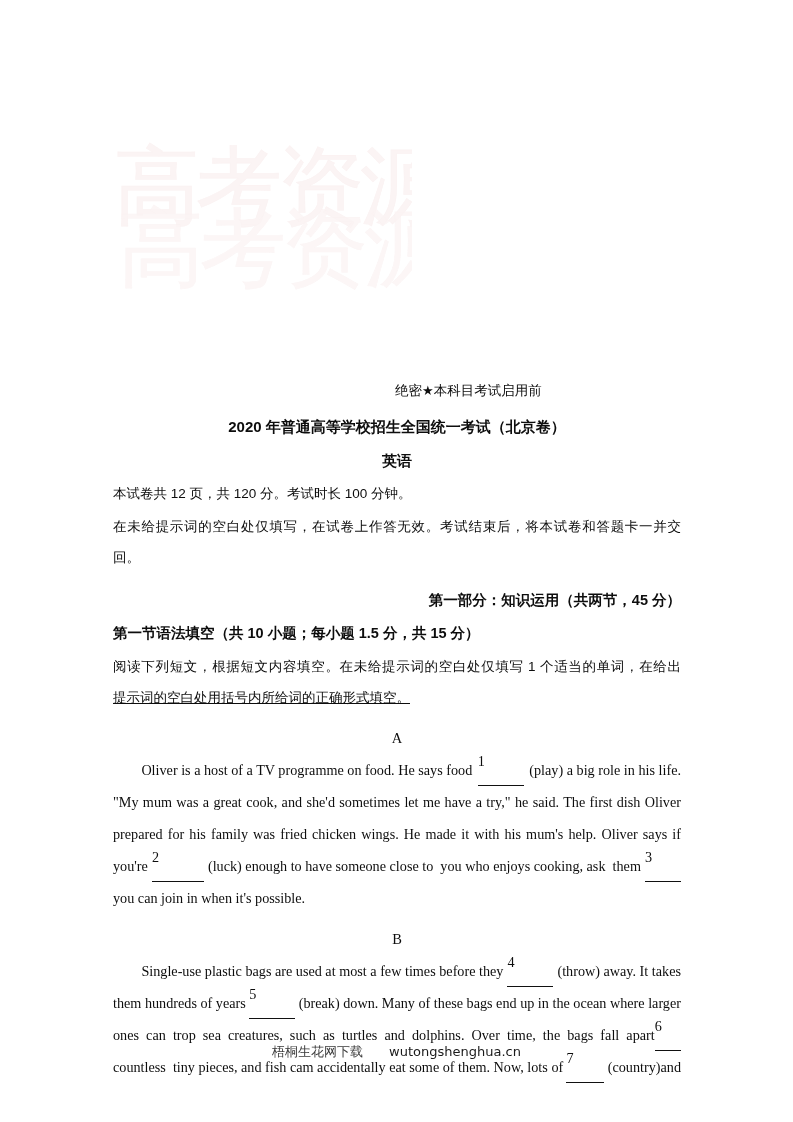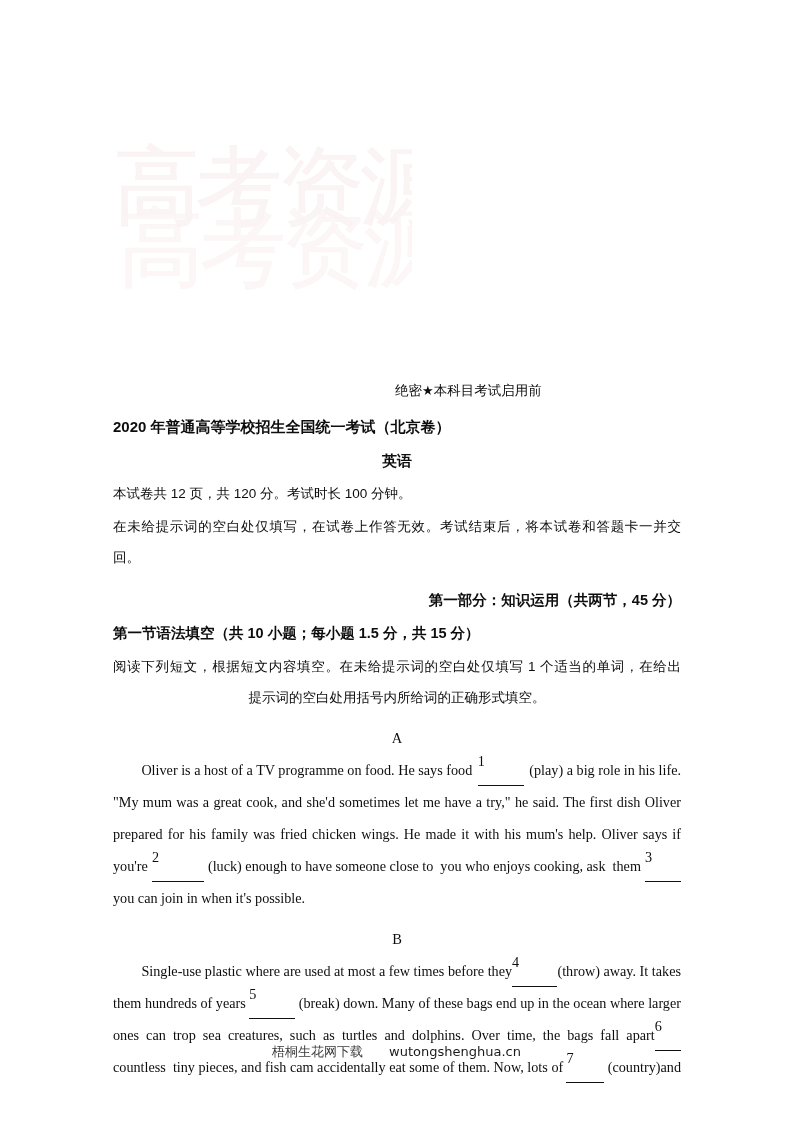--- a/index.html
+++ b/index.html
@@ -54,21 +54,21 @@
     padding-left: 282px;
     font-family: "Liberation Sans", "DejaVu Sans", sans-serif;
     font-size: 13.5px;
     line-height: 30px;
     margin-top: 376px;
     white-space: nowrap;
   }
   .star { font-size: 13px; }
 
   .main-title {
-    text-align: left;
+    text-align: center;
     font-family: "Liberation Sans", "DejaVu Sans", sans-serif;
     font-weight: bold;
     font-size: 15px;
     line-height: 31px;
     margin-top: 5px;
     white-space: nowrap;
   }
   .subject-title {
     text-align: center;
     font-family: "Liberation Sans", "DejaVu Sans", sans-serif;
@@ -117,24 +117,25 @@
   }
   .instruction {
     text-align: justify;
     text-align-last: justify;
     font-family: "Liberation Sans", "DejaVu Sans", sans-serif;
     font-size: 13.5px;
     line-height: 31px;
     margin-top: 2px;
   }
   .instruction-tail {
-    text-align: center;
-    font-family: "Liberation Sans", "DejaVu Sans", sans-serif;
-    font-size: 13.5px;
-    line-height: 31px;
+    text-align: left;
+    font-family: "Liberation Sans", "DejaVu Sans", sans-serif;
+    font-size: 13.5px;
+    line-height: 31px;
+    text-decoration: underline;
   }
 
   .passage-label {
     text-align: center;
     font-size: 14.5px;
     line-height: 32px;
     margin-top: 9px;
   }
 
   .en-line {
@@ -247,21 +248,21 @@
           <span class="blank w3">3</span>
       </span>
     </p>
 
     <p class="ln en-line last">you can join in when it's possible.</p>
 
     <p class="ln passage-label">B</p>
 
     <p class="ln en-line">
       <span class="j">
-        <span>        Single-use plastic where are used at most a few times before they</span>
+        <span>        Single-use plastic bags are used at most a few times before they</span>
           <span class="blank w4">4</span>
           <span>(throw) away. It takes</span>
       </span>
     </p>
 
     <p class="ln en-line">
       <span class="j">
         <span>them hundreds of years</span>
           <span class="blank w5">5</span>
           <span>(break) down. Many of these bags end up in the ocean where larger</span>

